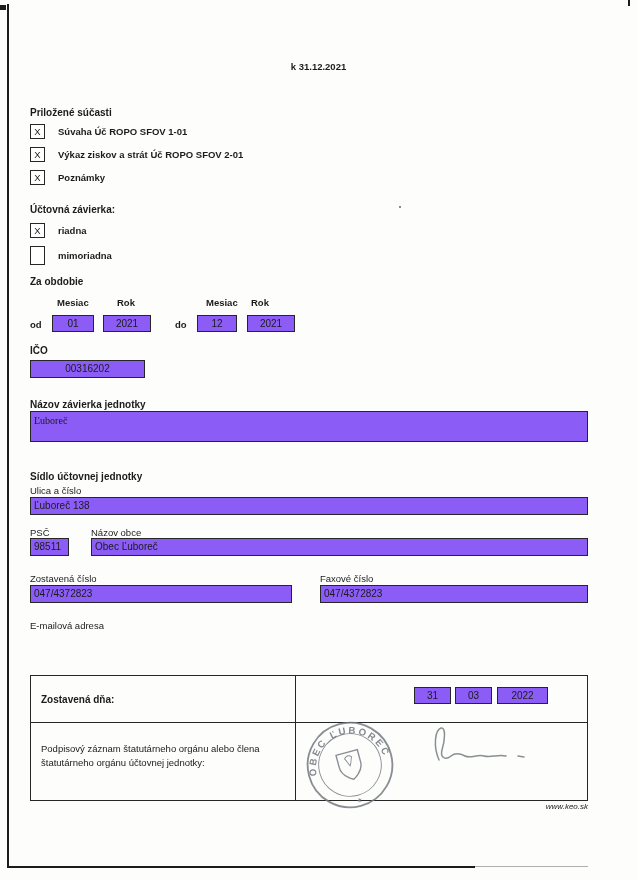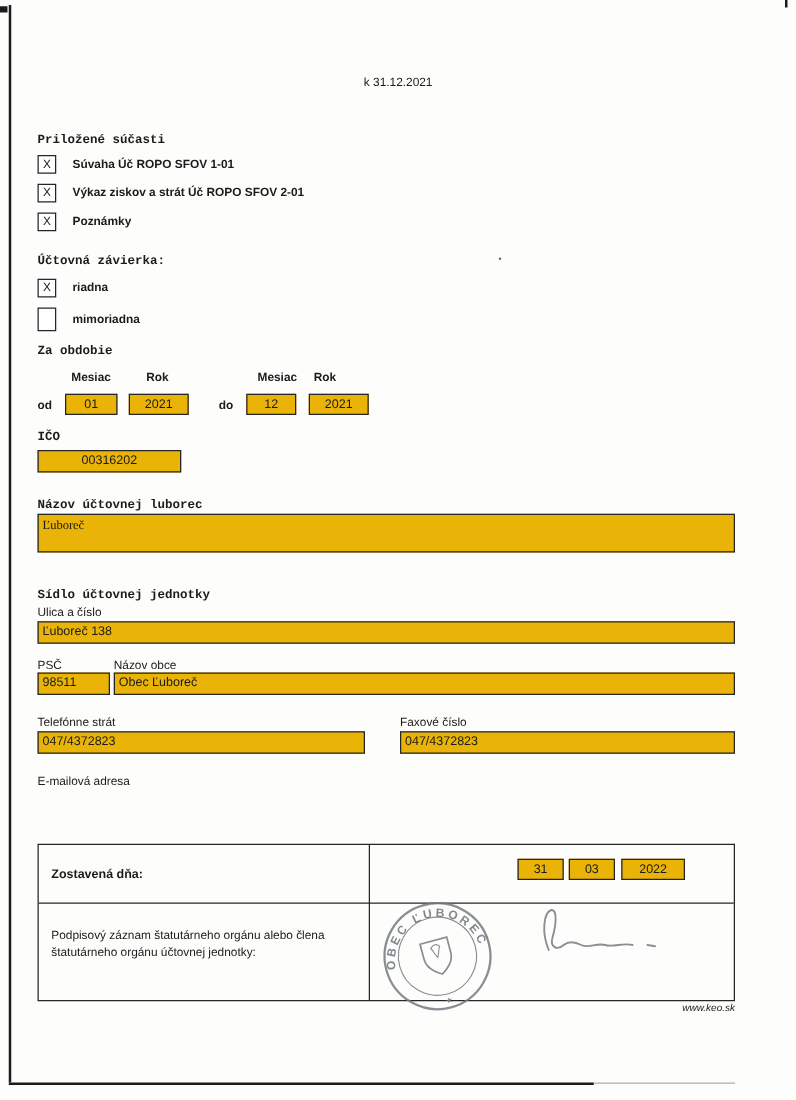--- a/index.html
+++ b/index.html
@@ -4,31 +4,31 @@
 <style>
   * { margin:0; padding:0; box-sizing:border-box; }
   html,body { background:#ffffff; }
   body { font-family:"Liberation Sans", sans-serif; color:#1b1b1b; }
   .page { position:relative; width:637px; height:880px; background:#fdfdfc; overflow:hidden; }
   .bold { font-weight:bold; }
 
   .title { position:absolute; left:0; right:0; top:40px; text-align:center;
            font-size:15.5px; font-weight:bold; letter-spacing:.4px; }
   .subtitle { position:absolute; left:0; right:0; top:61px; text-align:center;
-              font-size:9.5px; font-weight:normal; }
+              font-size:9.5px; font-weight:bold; }
 
   .label { position:absolute; font-size:9.5px; }
-  .heading { font-weight:bold; font-size:10px;font-family:Liberation Mono, monospace; }
+  .heading { font-weight:bold; font-size:10px; }
 
   .cbrow { position:absolute; display:flex; align-items:center; }
   .checkbox { display:inline-block; width:15px; height:15px; border:1px solid #262626;
               font-size:9.5px; line-height:14px; text-align:center; background:#fff; flex:0 0 auto; }
   .cb-label { font-size:9.5px; font-weight:bold; margin-left:13px; white-space:nowrap; }
 
-  .fieldbox { position:absolute; border:1px solid #262626; background:#eab308;
+  .fieldbox { position:absolute; border:1px solid #262626; background:#8b5cf6;
               font-size:10px; line-height:15px; padding:0 3px; overflow:hidden; }
   .center { text-align:center; }
   .tall { line-height:13px; padding-top:2px;font-family:Liberation Serif, serif; }
 
   .sigtable { position:absolute; border:1px solid #262626; }
   .vline { position:absolute; top:0; bottom:0; width:1px; background:#262626; }
   .hline { position:absolute; left:0; right:0; height:1px; background:#262626; }
 
   .stamp { position:absolute; transform:rotate(-15deg); }
   .signature { position:absolute; }
@@ -87,33 +87,33 @@
   <div class="label bold" style="left:30px; top:319px;">od</div>
   <div class="fieldbox center" style="left:52px; top:315px; width:42px; height:17px;">01</div>
   <div class="fieldbox center" style="left:103px; top:315px; width:48px; height:17px;">2021</div>
   <div class="label bold" style="left:175px; top:319px;">do</div>
   <div class="fieldbox center" style="left:197px; top:315px; width:40px; height:17px;">12</div>
   <div class="fieldbox center" style="left:247px; top:315px; width:48px; height:17px;">2021</div>
 
   <div class="label heading" style="left:30px; top:345px;">IČO</div>
   <div class="fieldbox center" style="left:30px; top:360px; width:115px; height:18px;">00316202</div>
 
-  <div class="label heading" style="left:30px; top:399px;">Názov účtovnej luborec</div>
+  <div class="label heading" style="left:30px; top:399px;">Názov závierka jednotky</div>
   <div class="fieldbox tall" style="left:30px; top:411px; width:558px; height:31px;">Ľuboreč</div>
 
   <div class="label heading" style="left:30px; top:471px;">Sídlo účtovnej jednotky</div>
   <div class="label" style="left:30px; top:485px;">Ulica a číslo</div>
   <div class="fieldbox" style="left:30px; top:497px; width:558px; height:18px;">Ľuboreč 138</div>
 
   <div class="label" style="left:30px; top:527px;">PSČ</div>
   <div class="label" style="left:91px; top:527px;">Názov obce</div>
-  <div class="fieldbox" style="left:30px; top:538px; width:58px; height:18px;">98511</div>
+  <div class="fieldbox" style="left:30px; top:538px; width:39px; height:18px;">98511</div>
   <div class="fieldbox" style="left:91px; top:538px; width:497px; height:18px;">Obec Ľuboreč</div>
 
-  <div class="label" style="left:30px; top:573px;">Telefónne strát</div>
+  <div class="label" style="left:30px; top:573px;">Zostavená číslo</div>
   <div class="label" style="left:320px; top:573px;">Faxové číslo</div>
   <div class="fieldbox" style="left:30px; top:585px; width:262px; height:18px;">047/4372823</div>
   <div class="fieldbox" style="left:320px; top:585px; width:268px; height:18px;">047/4372823</div>
 
   <div class="label" style="left:30px; top:620px;">E-mailová adresa</div>
 
   <div class="sigtable" style="left:30px; top:675px; width:558px; height:126px;">
     <div class="vline" style="left:264px;"></div>
     <div class="hline" style="top:46px;"></div>
 

